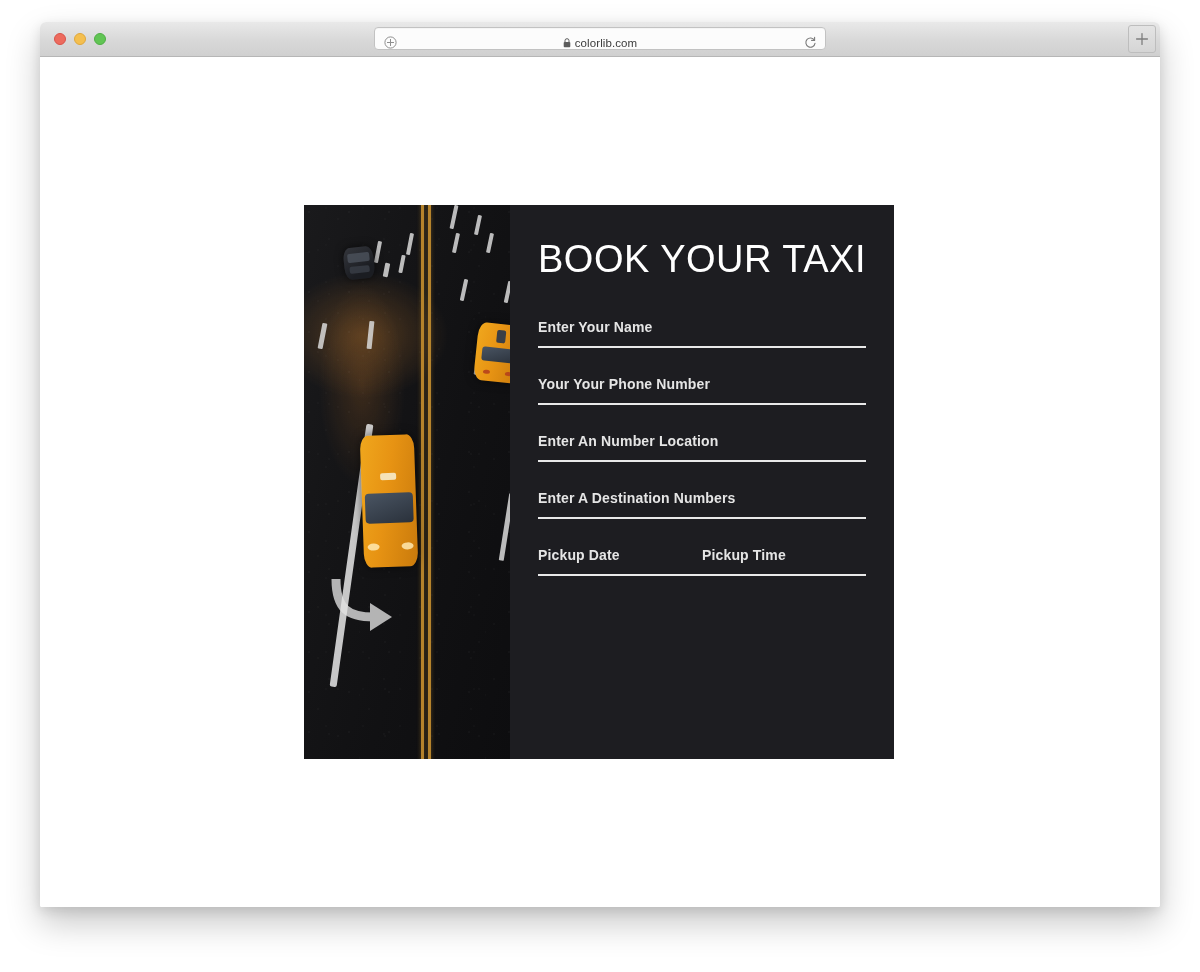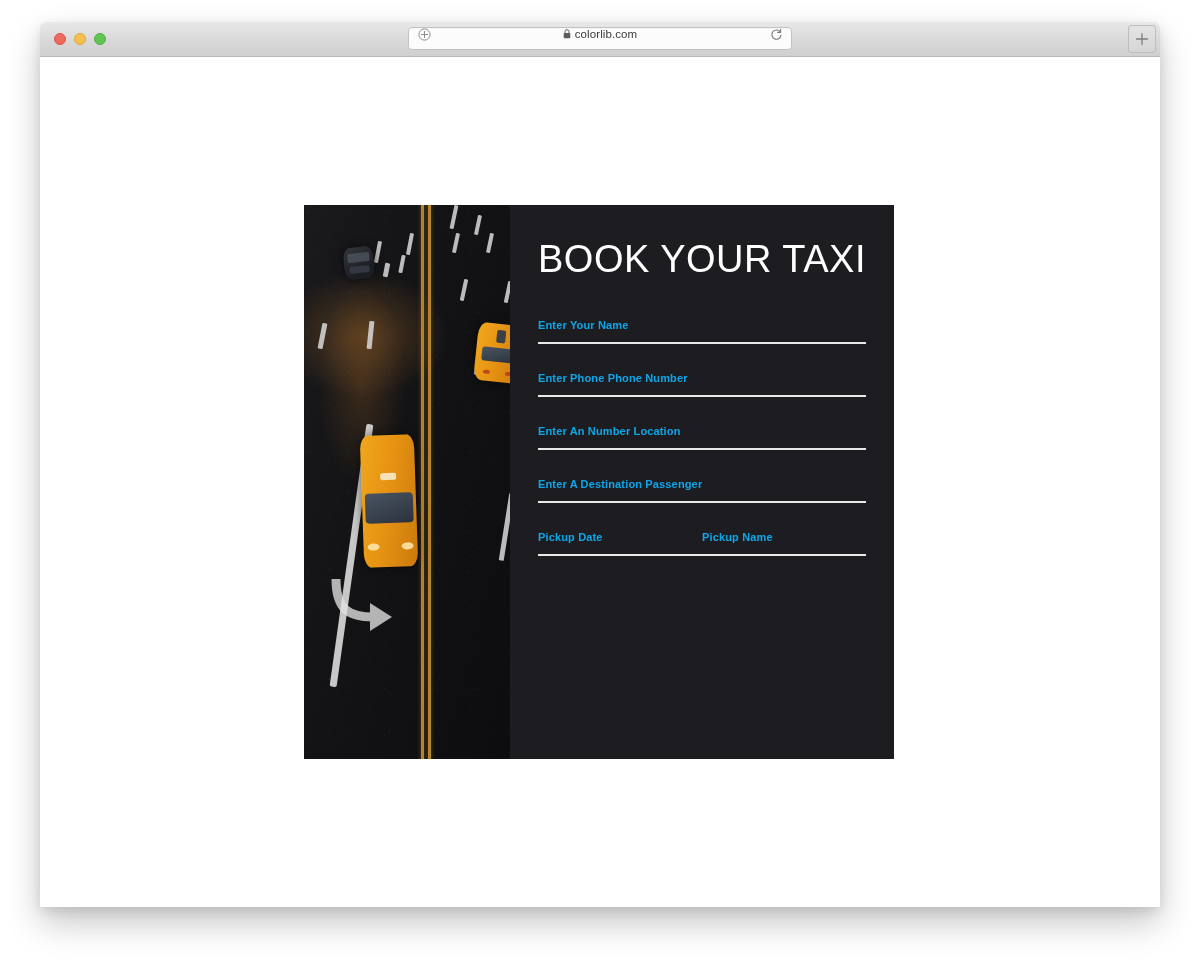--- a/index.html
+++ b/index.html
@@ -42,27 +42,27 @@
   .light { width: 12px; height: 12px; border-radius: 50%; }
   .light.red    { background: #ed6b5e; border: .5px solid #d9534a; }
   .light.yellow { background: #f4bf4f; border: .5px solid #dfa83c; }
   .light.green  { background: #61c554; border: .5px solid #4fae45; }
 
   .addressbar {
     position: absolute;
     left: 50%;
     transform: translateX(-50%);
     top: 5px;
-    width: 384px;
+    width: 452px;
     height: 23px;
     background: #fcfcfc;
     border: 1px solid #c2c2c2;
     border-radius: 4px;
     display: flex;
-    align-items: flex-start;
+    align-items: flex-end;
     box-shadow: inset 0 1px 1px rgba(0,0,0,.03);
     gap: 18px;
   }
   .ab-left  { width: 30px; display: flex; justify-content: center; align-items: center; }
   .ab-right { width: 30px; display: flex; justify-content: center; align-items: center; }
   .ab-center {
     flex: 1;
     display: flex;
     align-items: center;
     justify-content: center;
@@ -221,22 +221,22 @@
     margin-bottom: 38px;
     white-space: nowrap;
   }
 
   .field {
     position: relative;
     margin-bottom: 28px;
   }
   .field .label {
     display: block;
-    color: #0ea5e9;
-    font-size: 11px;
+    color: #e5e5e5;
+    font-size: 14px;
     font-weight: bold;
     letter-spacing: .15px;
     padding-bottom: 11px;
   }
   .field .rule {
     height: 2px;
     background: #e8e8e8;
     width: 100%;
   }
   .field .caret-down {
@@ -373,42 +373,42 @@
       <div class="form-side">
 
         <div class="form-title">BOOK YOUR TAXI</div>
 
         <div class="field">
           <span class="label">Enter Your Name</span>
           <div class="rule"></div>
         </div>
 
         <div class="field">
-          <span class="label">Enter Phone Phone Number</span>
+          <span class="label">Your Your Phone Number</span>
           <div class="rule"></div>
         </div>
 
         <div class="field">
           <span class="label">Enter An Number Location</span>
           <div class="rule"></div>
         </div>
 
         <div class="field">
-          <span class="label">Enter A Destination Passenger</span>
+          <span class="label">Enter A Destination Numbers</span>
           <div class="rule"></div>
         </div>
 
 
         <div class="field-row">
           <div class="field">
             <span class="label">Pickup Date</span>
             <div class="rule"></div>
           </div>
           <div class="field">
-            <span class="label">Pickup Name</span>
+            <span class="label">Pickup Time</span>
             <div class="rule"></div>
           </div>
         </div>
 
       </div>
 
     </div>
   </div>
 </div>
 

